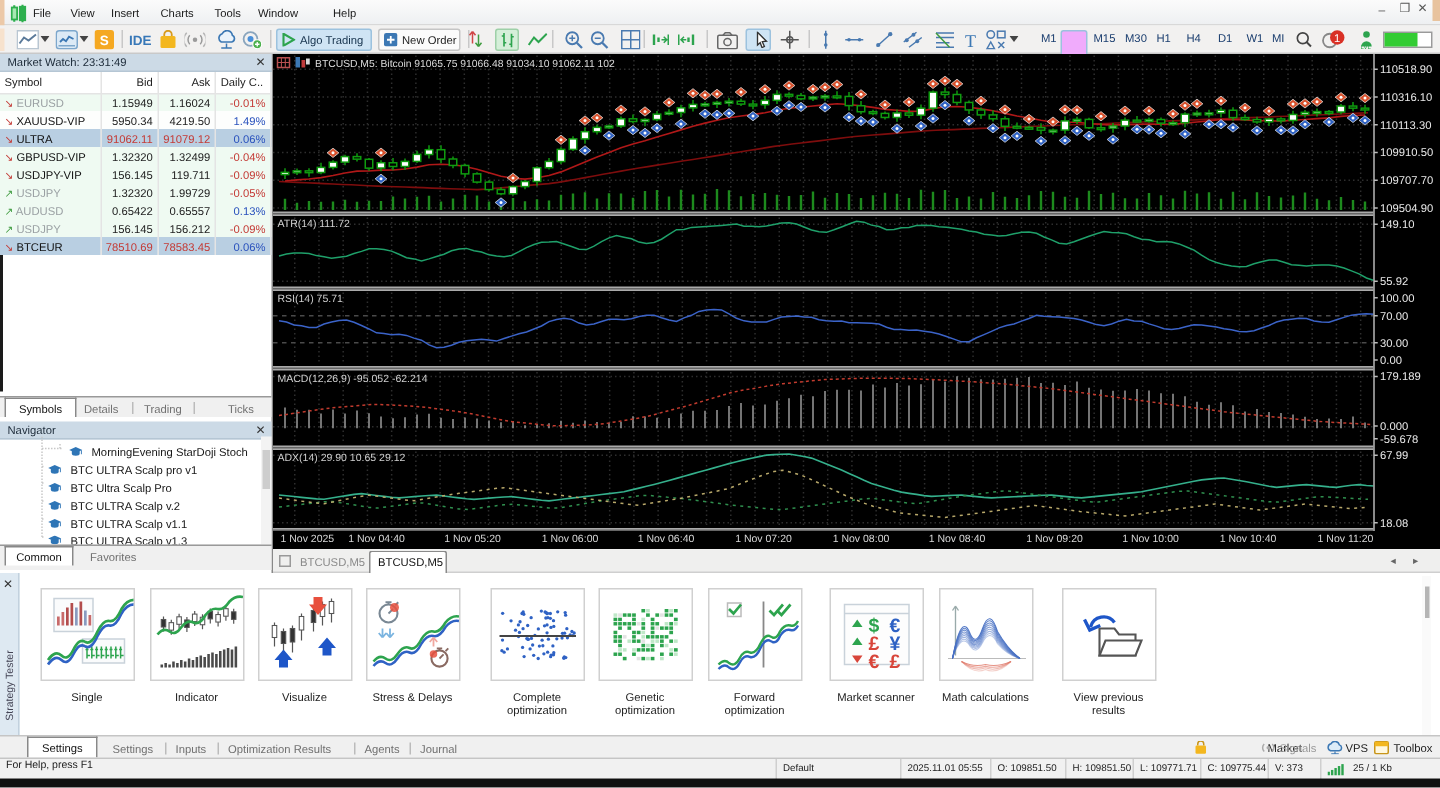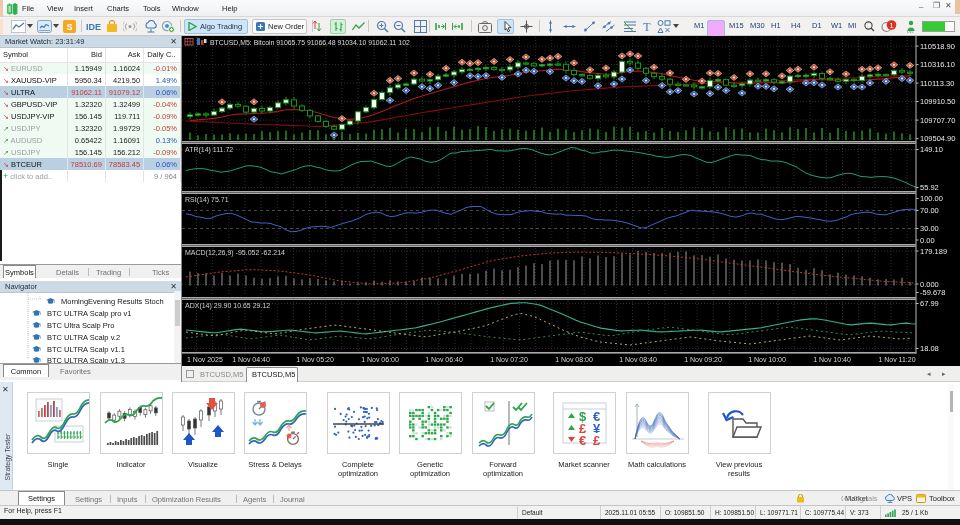--- a/index.html
+++ b/index.html
@@ -288,61 +288,55 @@
         </tr>
         <tr class="g">
           <td><span class="arr" style="color:#3f9b3f">↗</span> <span class="sym">USDJPY</span></td>
           <td class="r ">1.32320</td>
           <td class="r ">1.99729</td>
           <td class="r neg">-0.05%</td>
         </tr>
         <tr class="g">
           <td><span class="arr" style="color:#3f9b3f">↗</span> <span class="sym">AUDUSD</span></td>
           <td class="r ">0.65422</td>
-          <td class="r ">1.16091</td>
+          <td class="r ">0.65557</td>
           <td class="r pos">0.13%</td>
         </tr>
         <tr class="g">
           <td><span class="arr" style="color:#3f9b3f">↗</span> <span class="sym">USDJPY</span></td>
           <td class="r ">156.145</td>
           <td class="r ">156.212</td>
           <td class="r neg">-0.09%</td>
         </tr>
         <tr class="sel">
           <td><span class="arr" style="color:#c43b36">↘</span> <span class="symb">BTCEUR</span></td>
           <td class="r red">78510.69</td>
           <td class="r red">78583.45</td>
           <td class="r pos">0.06%</td>
         </tr>
-        <tr>
-          <td><span style="color:#2da44e;font-size:9px">+</span> <span class="sym">click to add..</span></td>
-          <td></td>
-          <td></td>
-          <td class="r" style="color:#888">9 / 964</td>
-        </tr>
       </tbody>
     </table>
     <div class="tabsrow abs" style="top:264px">
-      <div class="tab-act" style="left:3px;width:33px">Symbols</div>
+      <div class="tab-act" style="left:3px;width:48px">Symbols</div>
       <div class="tab-in" style="left:56px">Details</div>
       <div class="tabdiv" style="left:88px"></div>
       <div class="tab-in" style="left:96px">Trading</div>
       <div class="tabdiv" style="left:129px"></div>
       <div class="tab-in" style="left:152px">Ticks</div>
     </div>
     <div class="ptitle abs" style="top:281px">Navigator<span class="px">✕</span></div>
     <svg class="abs" style="left:0;top:291px" width="60" height="72" viewBox="0 0 60 72">
       <path d="M28 0 V67 M28 8 h14 M40 8 V4 M28 20 h2 M28 31 h2 M28 43 h2 M28 55 h2 M28 67 h2" stroke="#c8c8c8" stroke-width="1" fill="none" stroke-dasharray="1,1"></path>
     </svg>
     <svg class="cap" style="left:46px;top:298px" viewBox="0 0 10 8">
       <path d="M5 0 L10 2.2 L5 4.4 L0 2.2 Z" fill="#2e75b6"></path>
       <path d="M2 3 v2.2 a3 1.4 0 0 0 6 0 V3" fill="#2e75b6"></path>
       <path d="M9.3 2.5 v3" stroke="#2e75b6" stroke-width="0.7"></path>
     </svg>
-    <div class="nav-item" style="left:61px;top:297px">MorningEvening Results Stoch</div>
+    <div class="nav-item" style="left:61px;top:297px">MorningEvening StarDoji Stoch</div>
     <svg class="cap" style="left:32px;top:310px" viewBox="0 0 10 8">
       <path d="M5 0 L10 2.2 L5 4.4 L0 2.2 Z" fill="#2e75b6"></path>
       <path d="M2 3 v2.2 a3 1.4 0 0 0 6 0 V3" fill="#2e75b6"></path>
       <path d="M9.3 2.5 v3" stroke="#2e75b6" stroke-width="0.7"></path>
     </svg>
     <div class="nav-item" style="left:47px;top:309px">BTC ULTRA Scalp pro v1</div>
     <svg class="cap" style="left:32px;top:322px" viewBox="0 0 10 8">
       <path d="M5 0 L10 2.2 L5 4.4 L0 2.2 Z" fill="#2e75b6"></path>
       <path d="M2 3 v2.2 a3 1.4 0 0 0 6 0 V3" fill="#2e75b6"></path>
       <path d="M9.3 2.5 v3" stroke="#2e75b6" stroke-width="0.7"></path>

